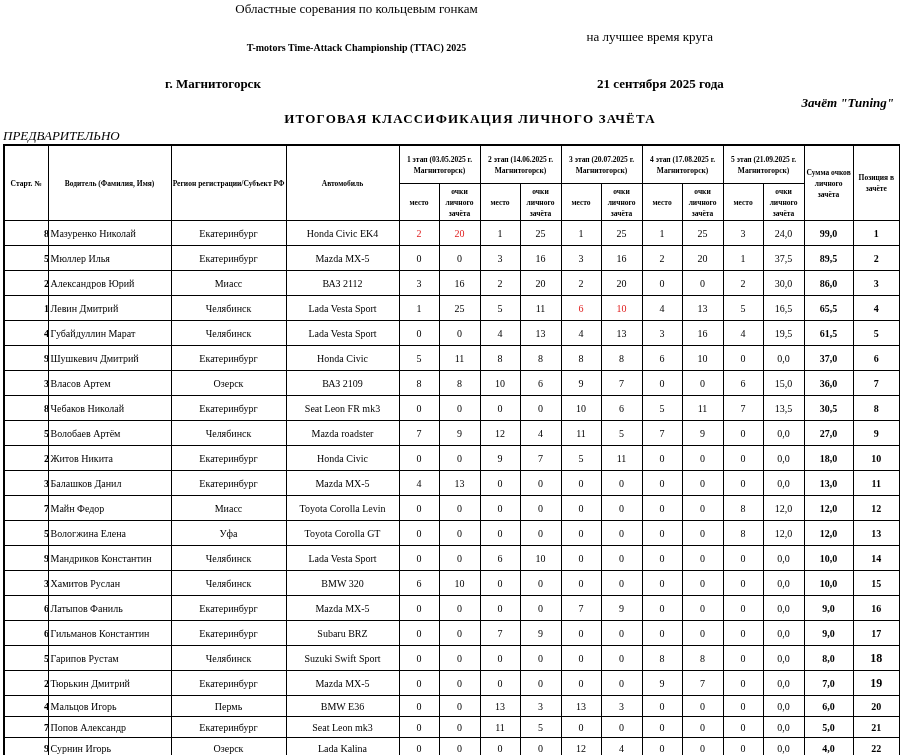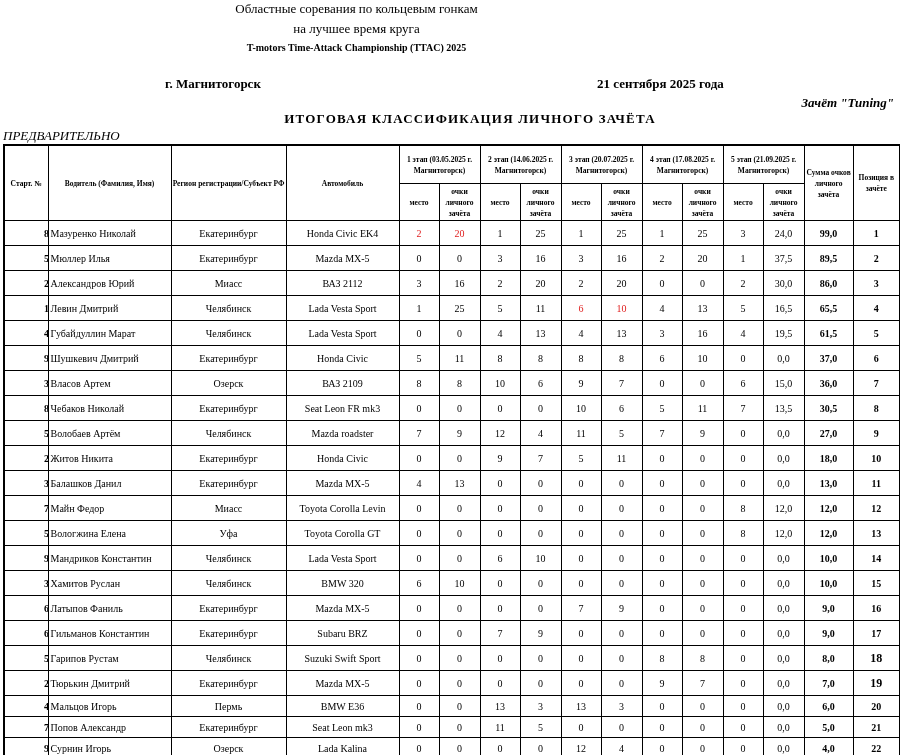--- a/index.html
+++ b/index.html
@@ -1,19 +1,19 @@
 <!DOCTYPE html>
 <html><head>
 <meta charset="utf-8">
 <style>
   html, body { margin: 0; padding: 0; background: #ffffff; }
   body { width: 900px; height: 755px; overflow: hidden; position: relative; font-family: "Liberation Serif", "DejaVu Serif", serif; color: #000; }
   .line { position: absolute; left: 0; width: 713px; text-align: center; white-space: nowrap; }
   .t1 { top: 0px; font-size: 13px; line-height: 18px; }
-  .t2 { top: 20px; font-size: 13px; line-height: 18px; }
+  .t2 { top: 28px; font-size: 13px; line-height: 18px; text-align: right; }
   .t3 { top: 39px; font-size: 10px; font-weight: bold; line-height: 18px; }
   .city { position: absolute; top: 76px; left: 165px; font-size: 13px; font-weight: bold; }
   .date { position: absolute; top: 76px; left: 597px; font-size: 13px; font-weight: bold; }
   .zachet { position: absolute; top: 95px; right: 6px; font-size: 13px; font-weight: bold; font-style: italic; }
   .title { position: absolute; top: 111px; left: 0; width: 900px; text-align: center; font-size: 13px; font-weight: bold; letter-spacing: 1.2px; padding-left: 20px; }
   .prelim { position: absolute; top: 128px; left: 3px; font-size: 13px; font-style: italic; }
   table { position: absolute; top: 144px; left: 3px; border-collapse: collapse; table-layout: fixed; width: 896px; }
   td, th { border: 1px solid #000; text-align: center; vertical-align: middle; padding: 0; font-size: 10px; overflow: hidden; }
   th { font-weight: bold; font-size: 7.5px; line-height: 11px; margin-left: 10px; }
   thead tr.h1 th { height: 37px; }

